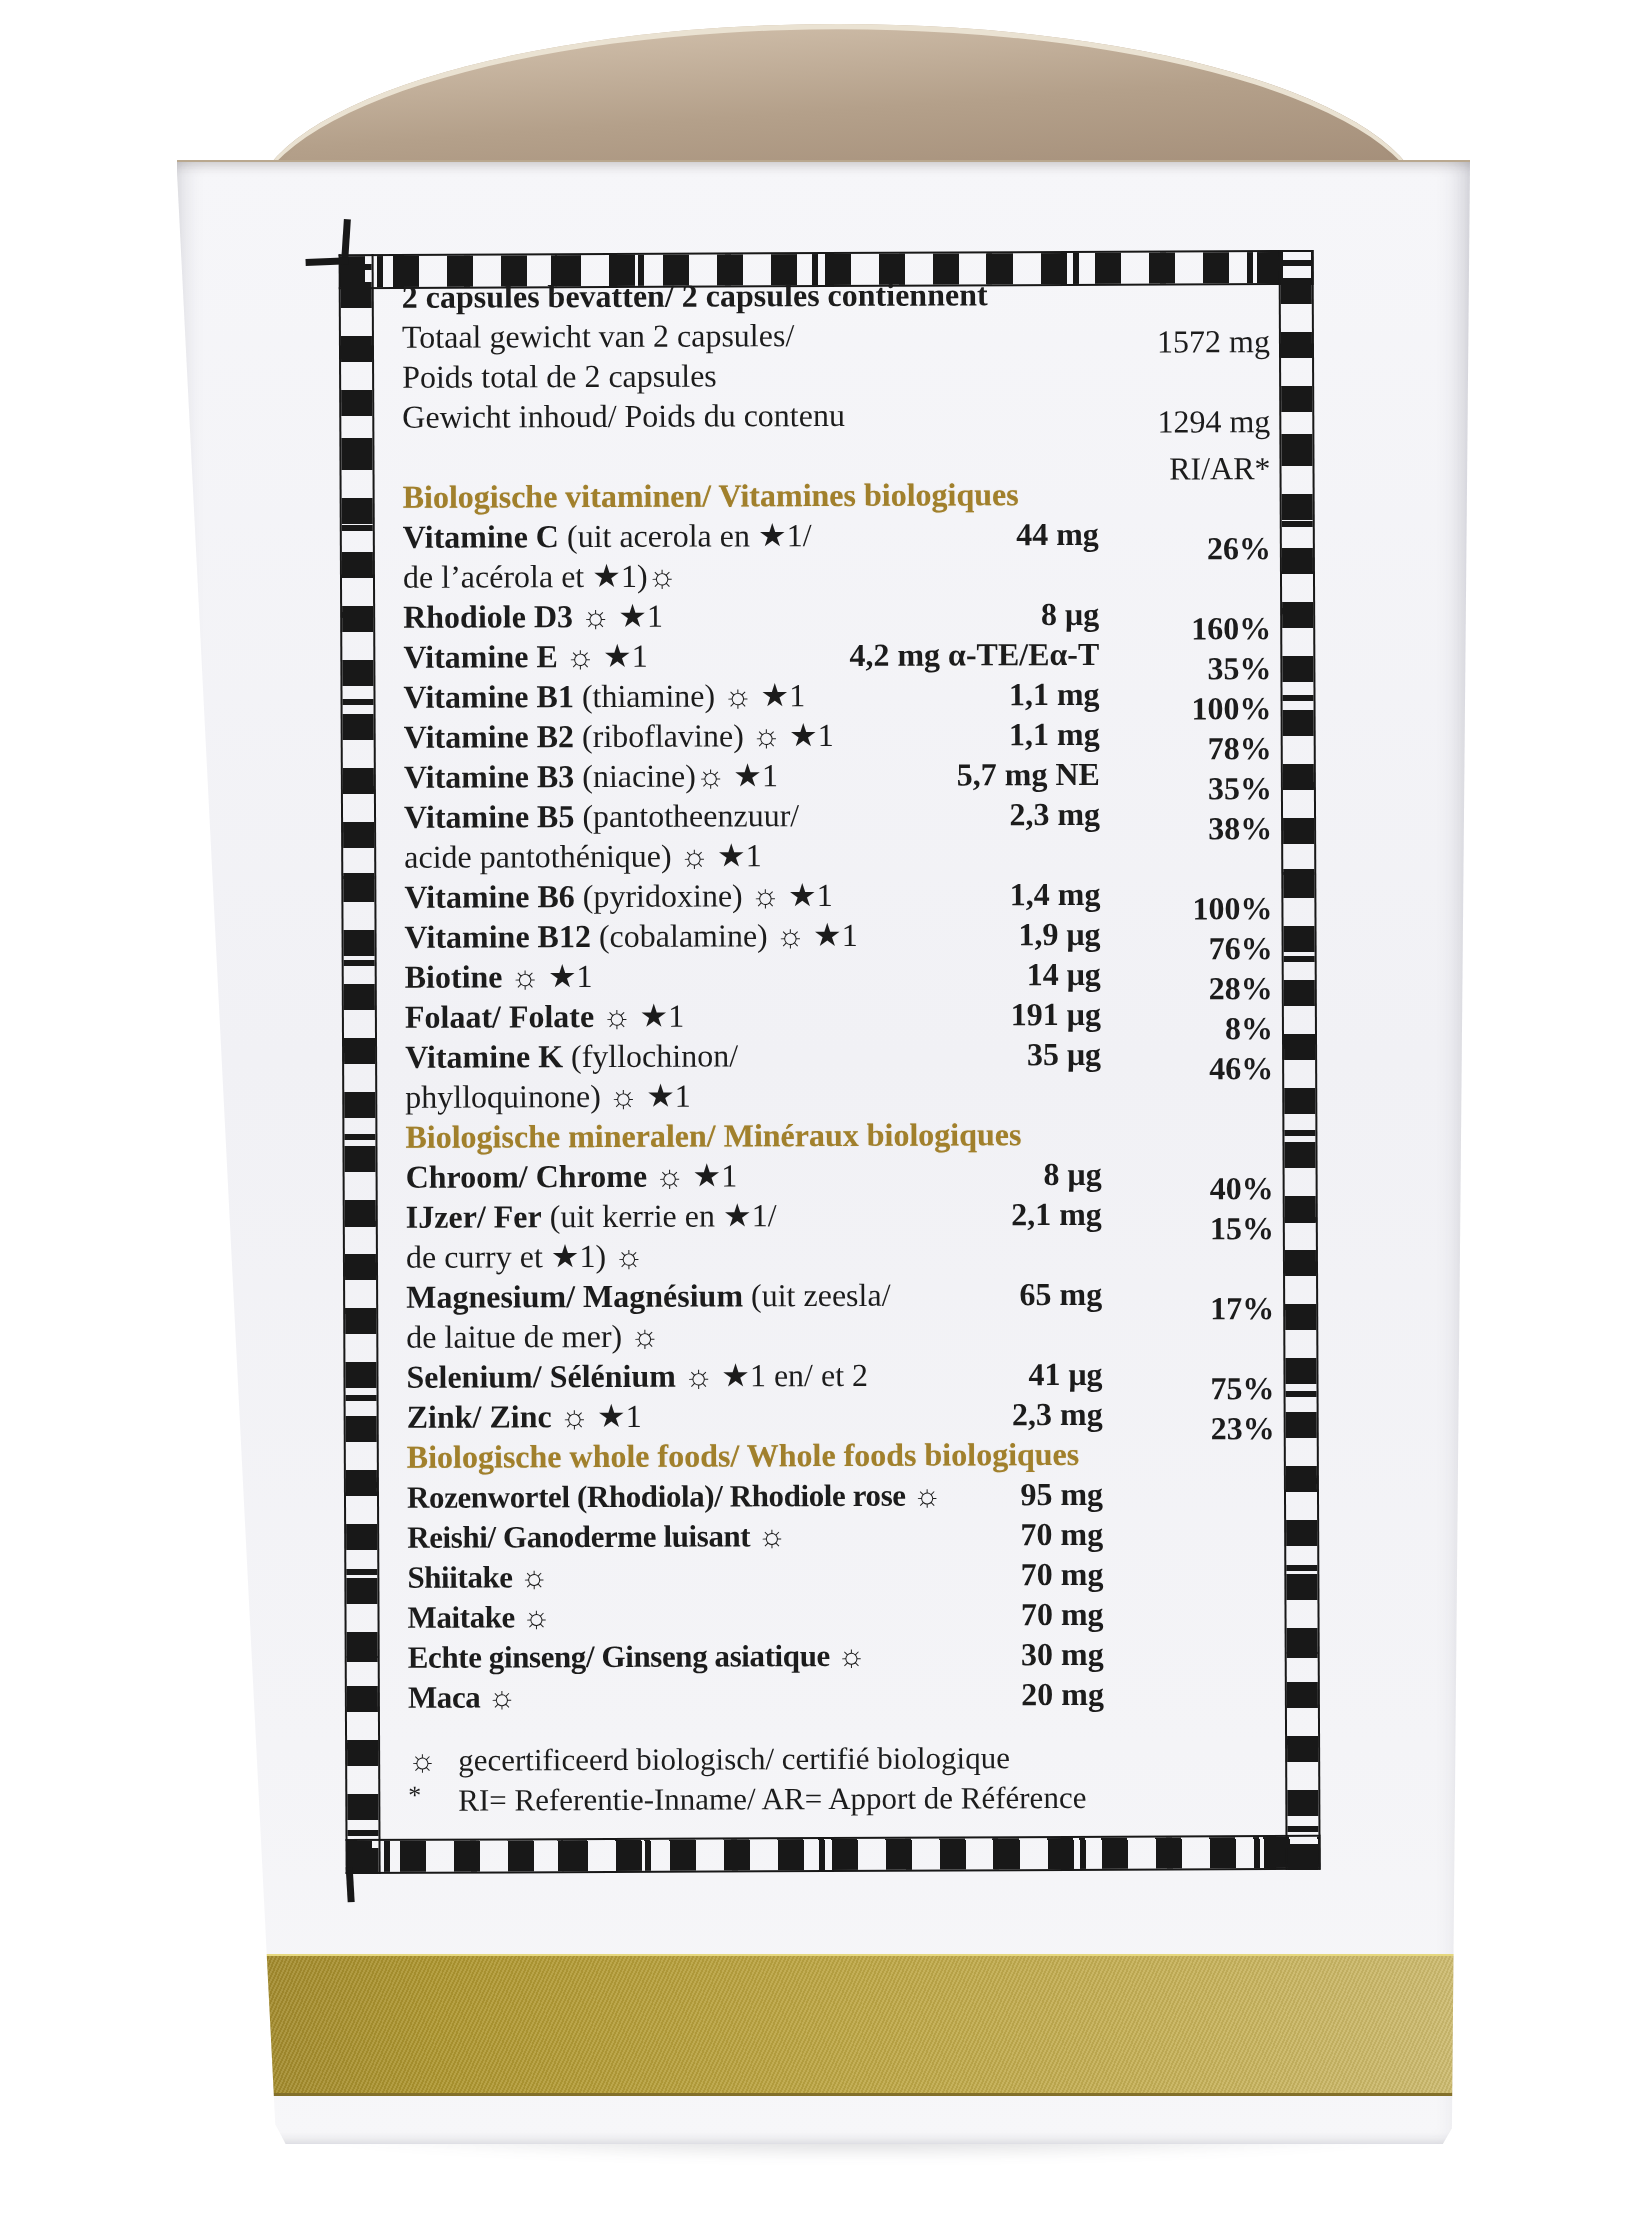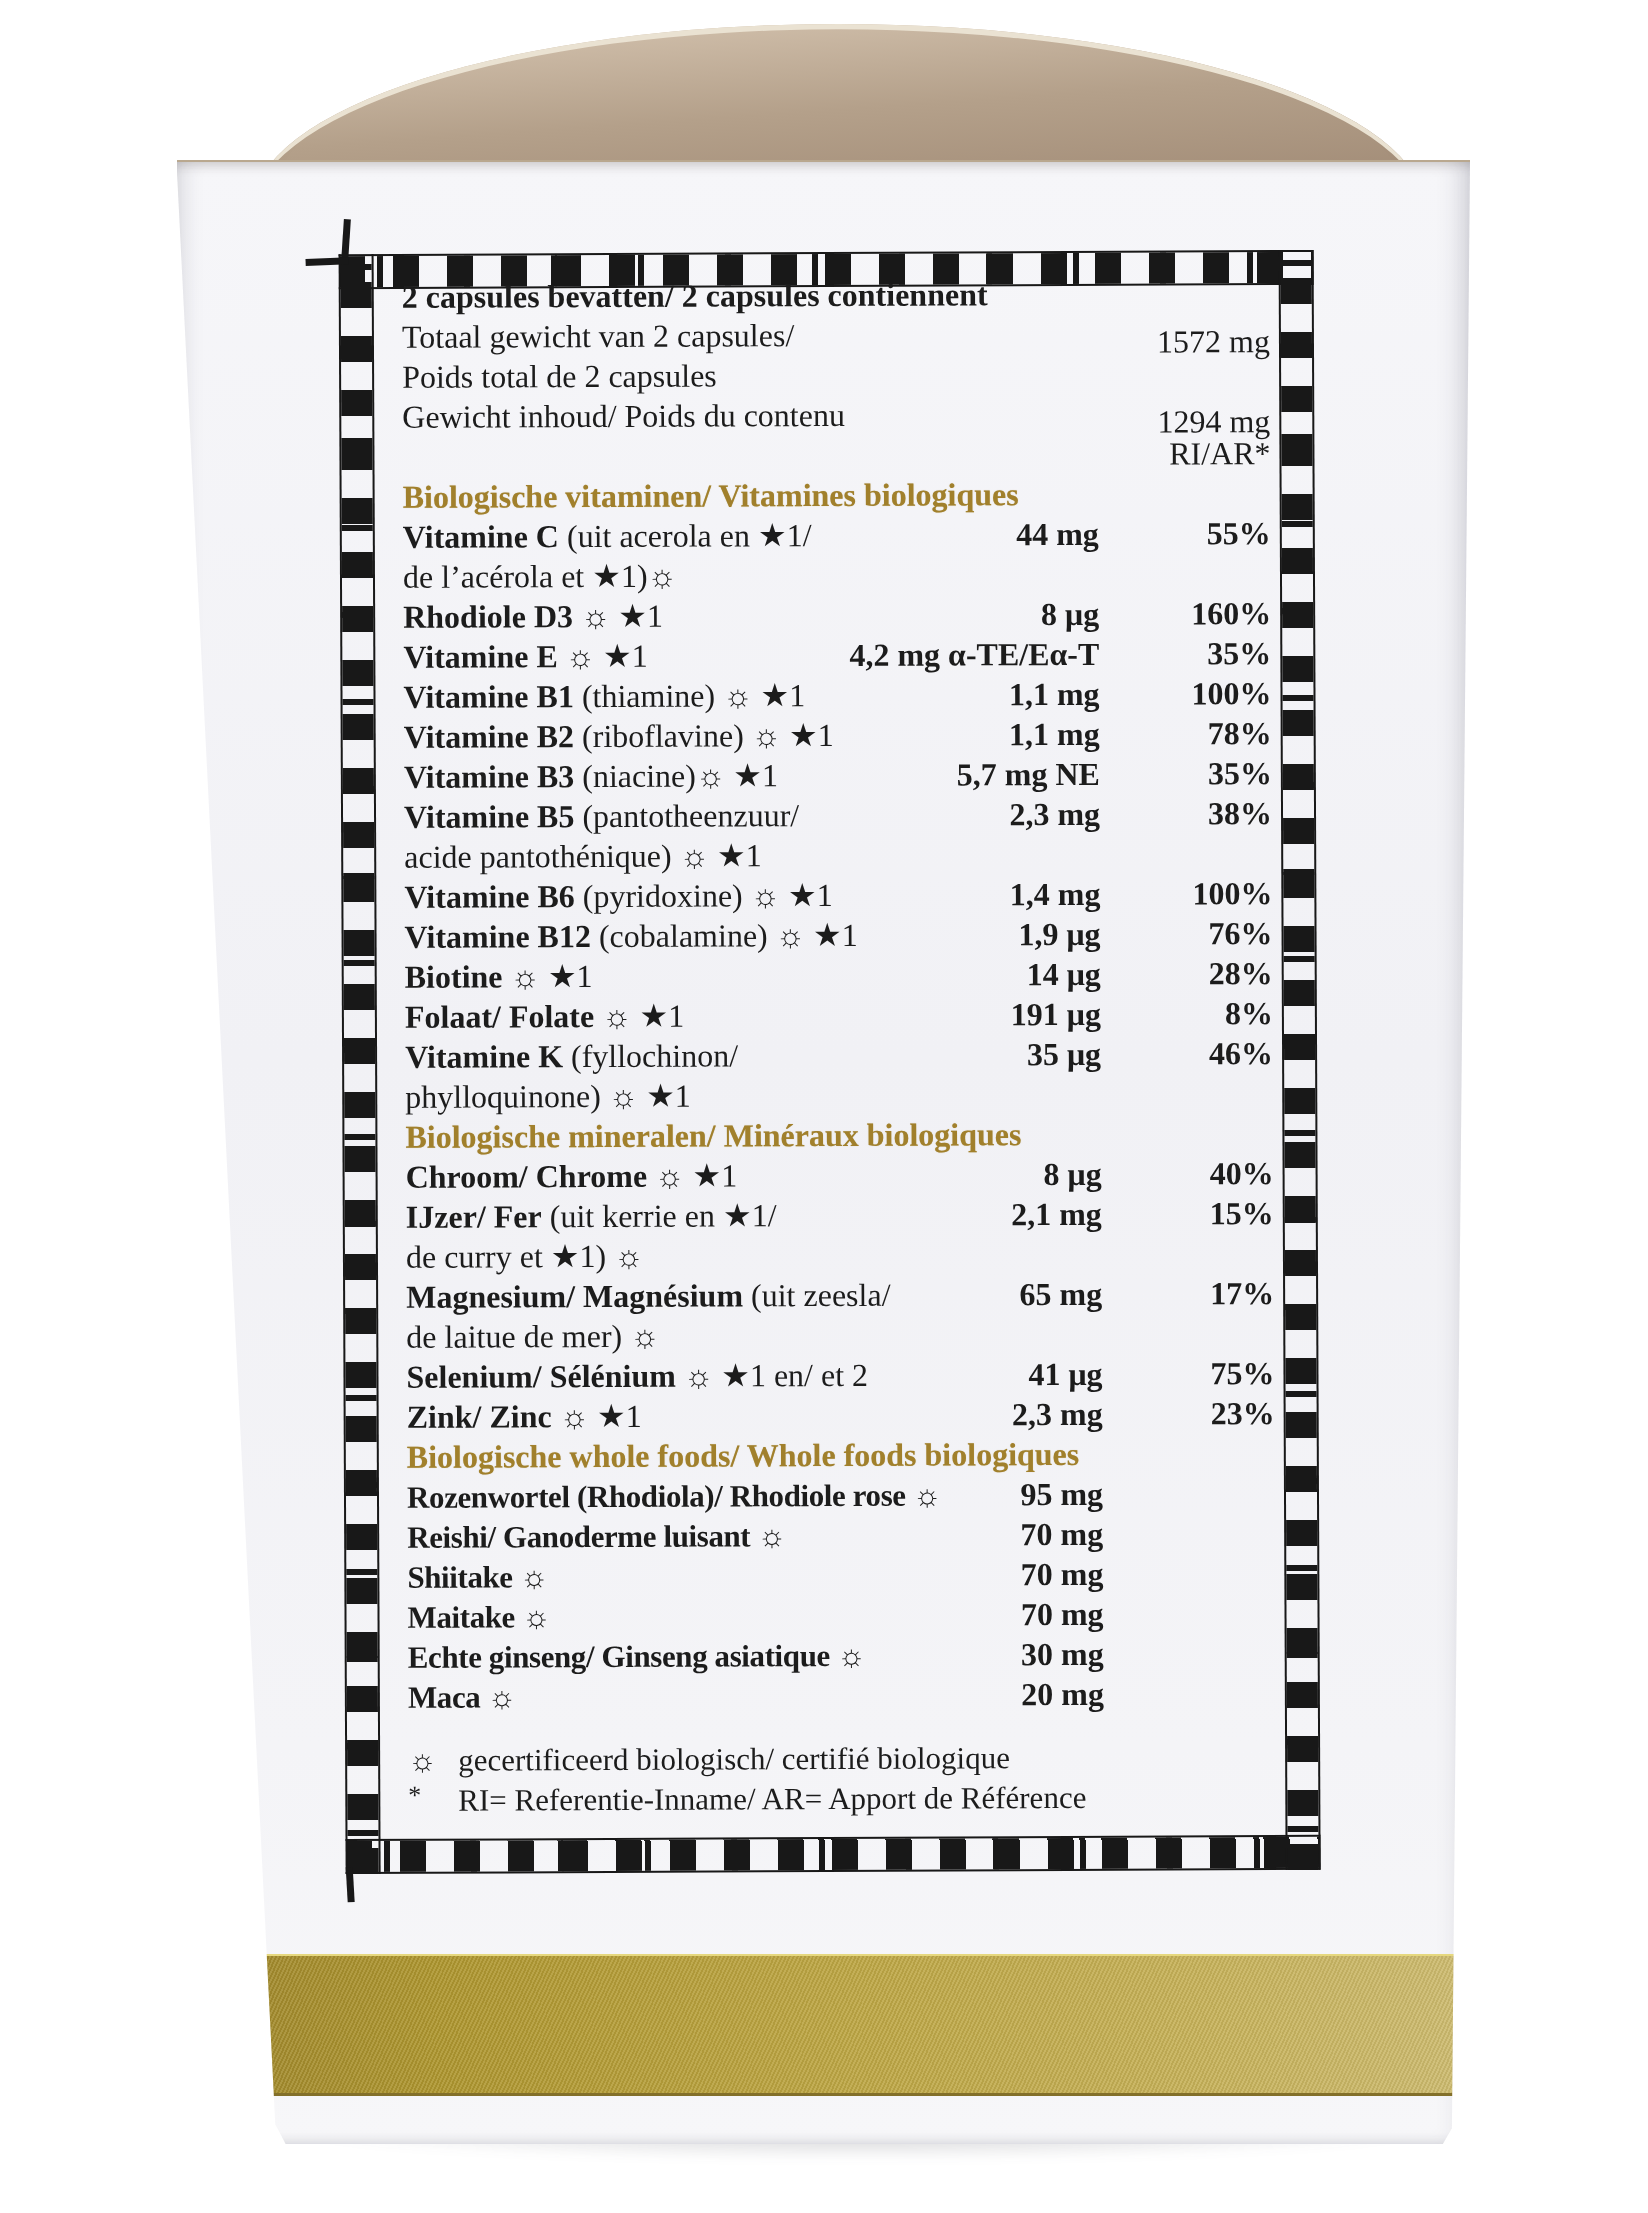--- a/index.html
+++ b/index.html
@@ -42,21 +42,21 @@
   .tick.tl-v{left:4.3px;top:-35px;width:7px;height:42px;transform:rotate(4deg);}
   .tick.tl-h{left:-33px;top:4.3px;width:43px;height:7px;transform:rotate(-2deg);}
   .tick.bl-v{left:0.9px;bottom:-28px;width:7px;height:35px;transform:rotate(-3deg);}
 
   
   .label-text{position:absolute;left:405px;top:275px;width:868px;font-size:32px;line-height:40px;}
   .row{position:relative;white-space:nowrap;height:40px;}
   .b{font-weight:bold;}
   .amt{position:absolute;right:172px;top:0;font-weight:bold;}
   .amt-far{position:absolute;right:0;top:8px;font-weight:normal;}
-  .pct{position:absolute;right:0;top:0;font-weight:bold;}
+  .pct{position:absolute;right:0;top:15px;font-weight:bold;}
   .heading{color:#a1802c;font-weight:bold;text-shadow:0 0 0.9px rgba(161,128,44,.45);}
   .serving{font-weight:bold;}
   .ri-head{font-weight:normal;}
   .s2 .nm{font-size:31px;letter-spacing:-0.4px;}
   .fn{display:flex;margin-top:0;line-height:40px;font-size:31px;}
   .fn-first{margin-top:24px;}
   .fn-marker{width:50px;flex:0 0 50px;}
   .fn-star .fn-marker{font-size:26px;transform:translateY(-5.2px);}
   .fn-text{flex:1;white-space:nowrap;}
 </style>
@@ -105,21 +105,21 @@
         <span class="pct ri-head">RI/AR*</span>
       </div>
 
       <div class="row heading">
         <span>Biologische vitaminen/ Vitamines biologiques</span>
       </div>
 
       <div class="row">
         <span class="nm"><b class="b">Vitamine C</b><span> (uit acerola en ★1/</span></span>
         <span class="amt">44 mg</span>
-        <span class="pct">55%</span>
+        <span class="pct">26%</span>
       </div>
       <div class="row">
         <span class="nm">de l’acérola et ★1)☼</span>
       </div>
 
       <div class="row">
         <span class="nm"><b class="b">Rhodiole D3</b><span> ☼ ★1</span></span>
         <span class="amt">8 μg</span>
         <span class="pct">160%</span>
       </div>

